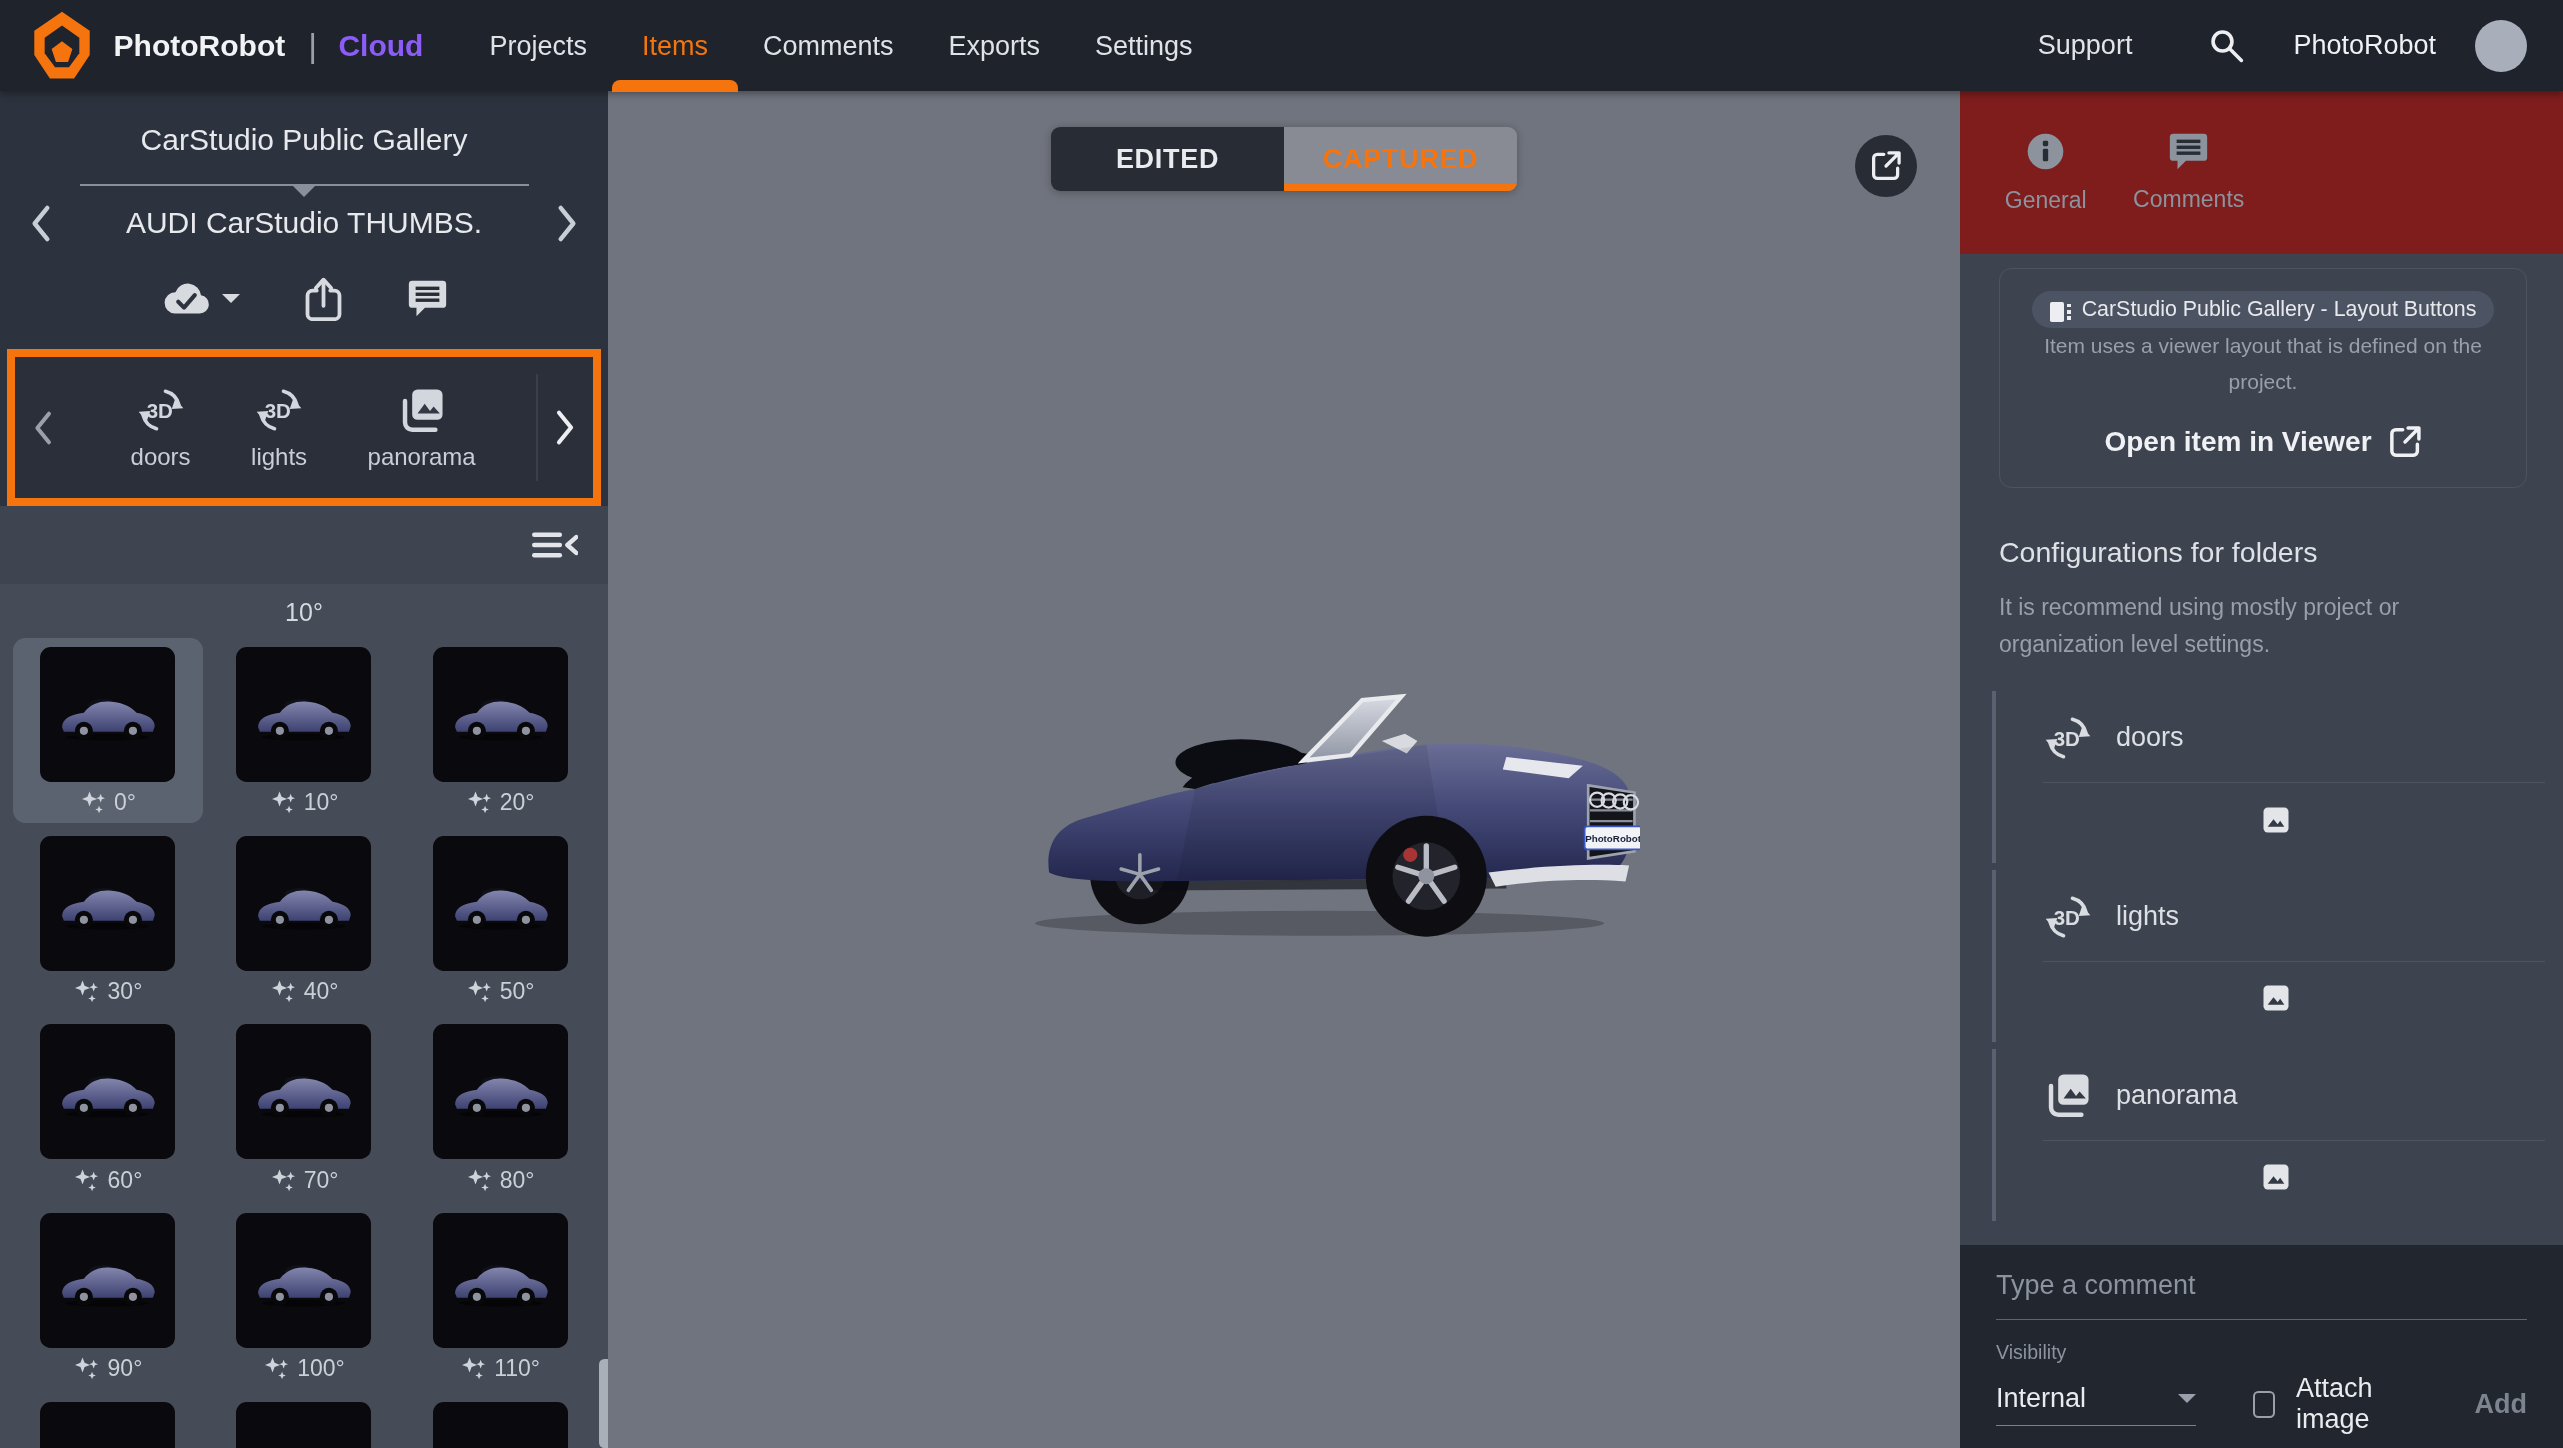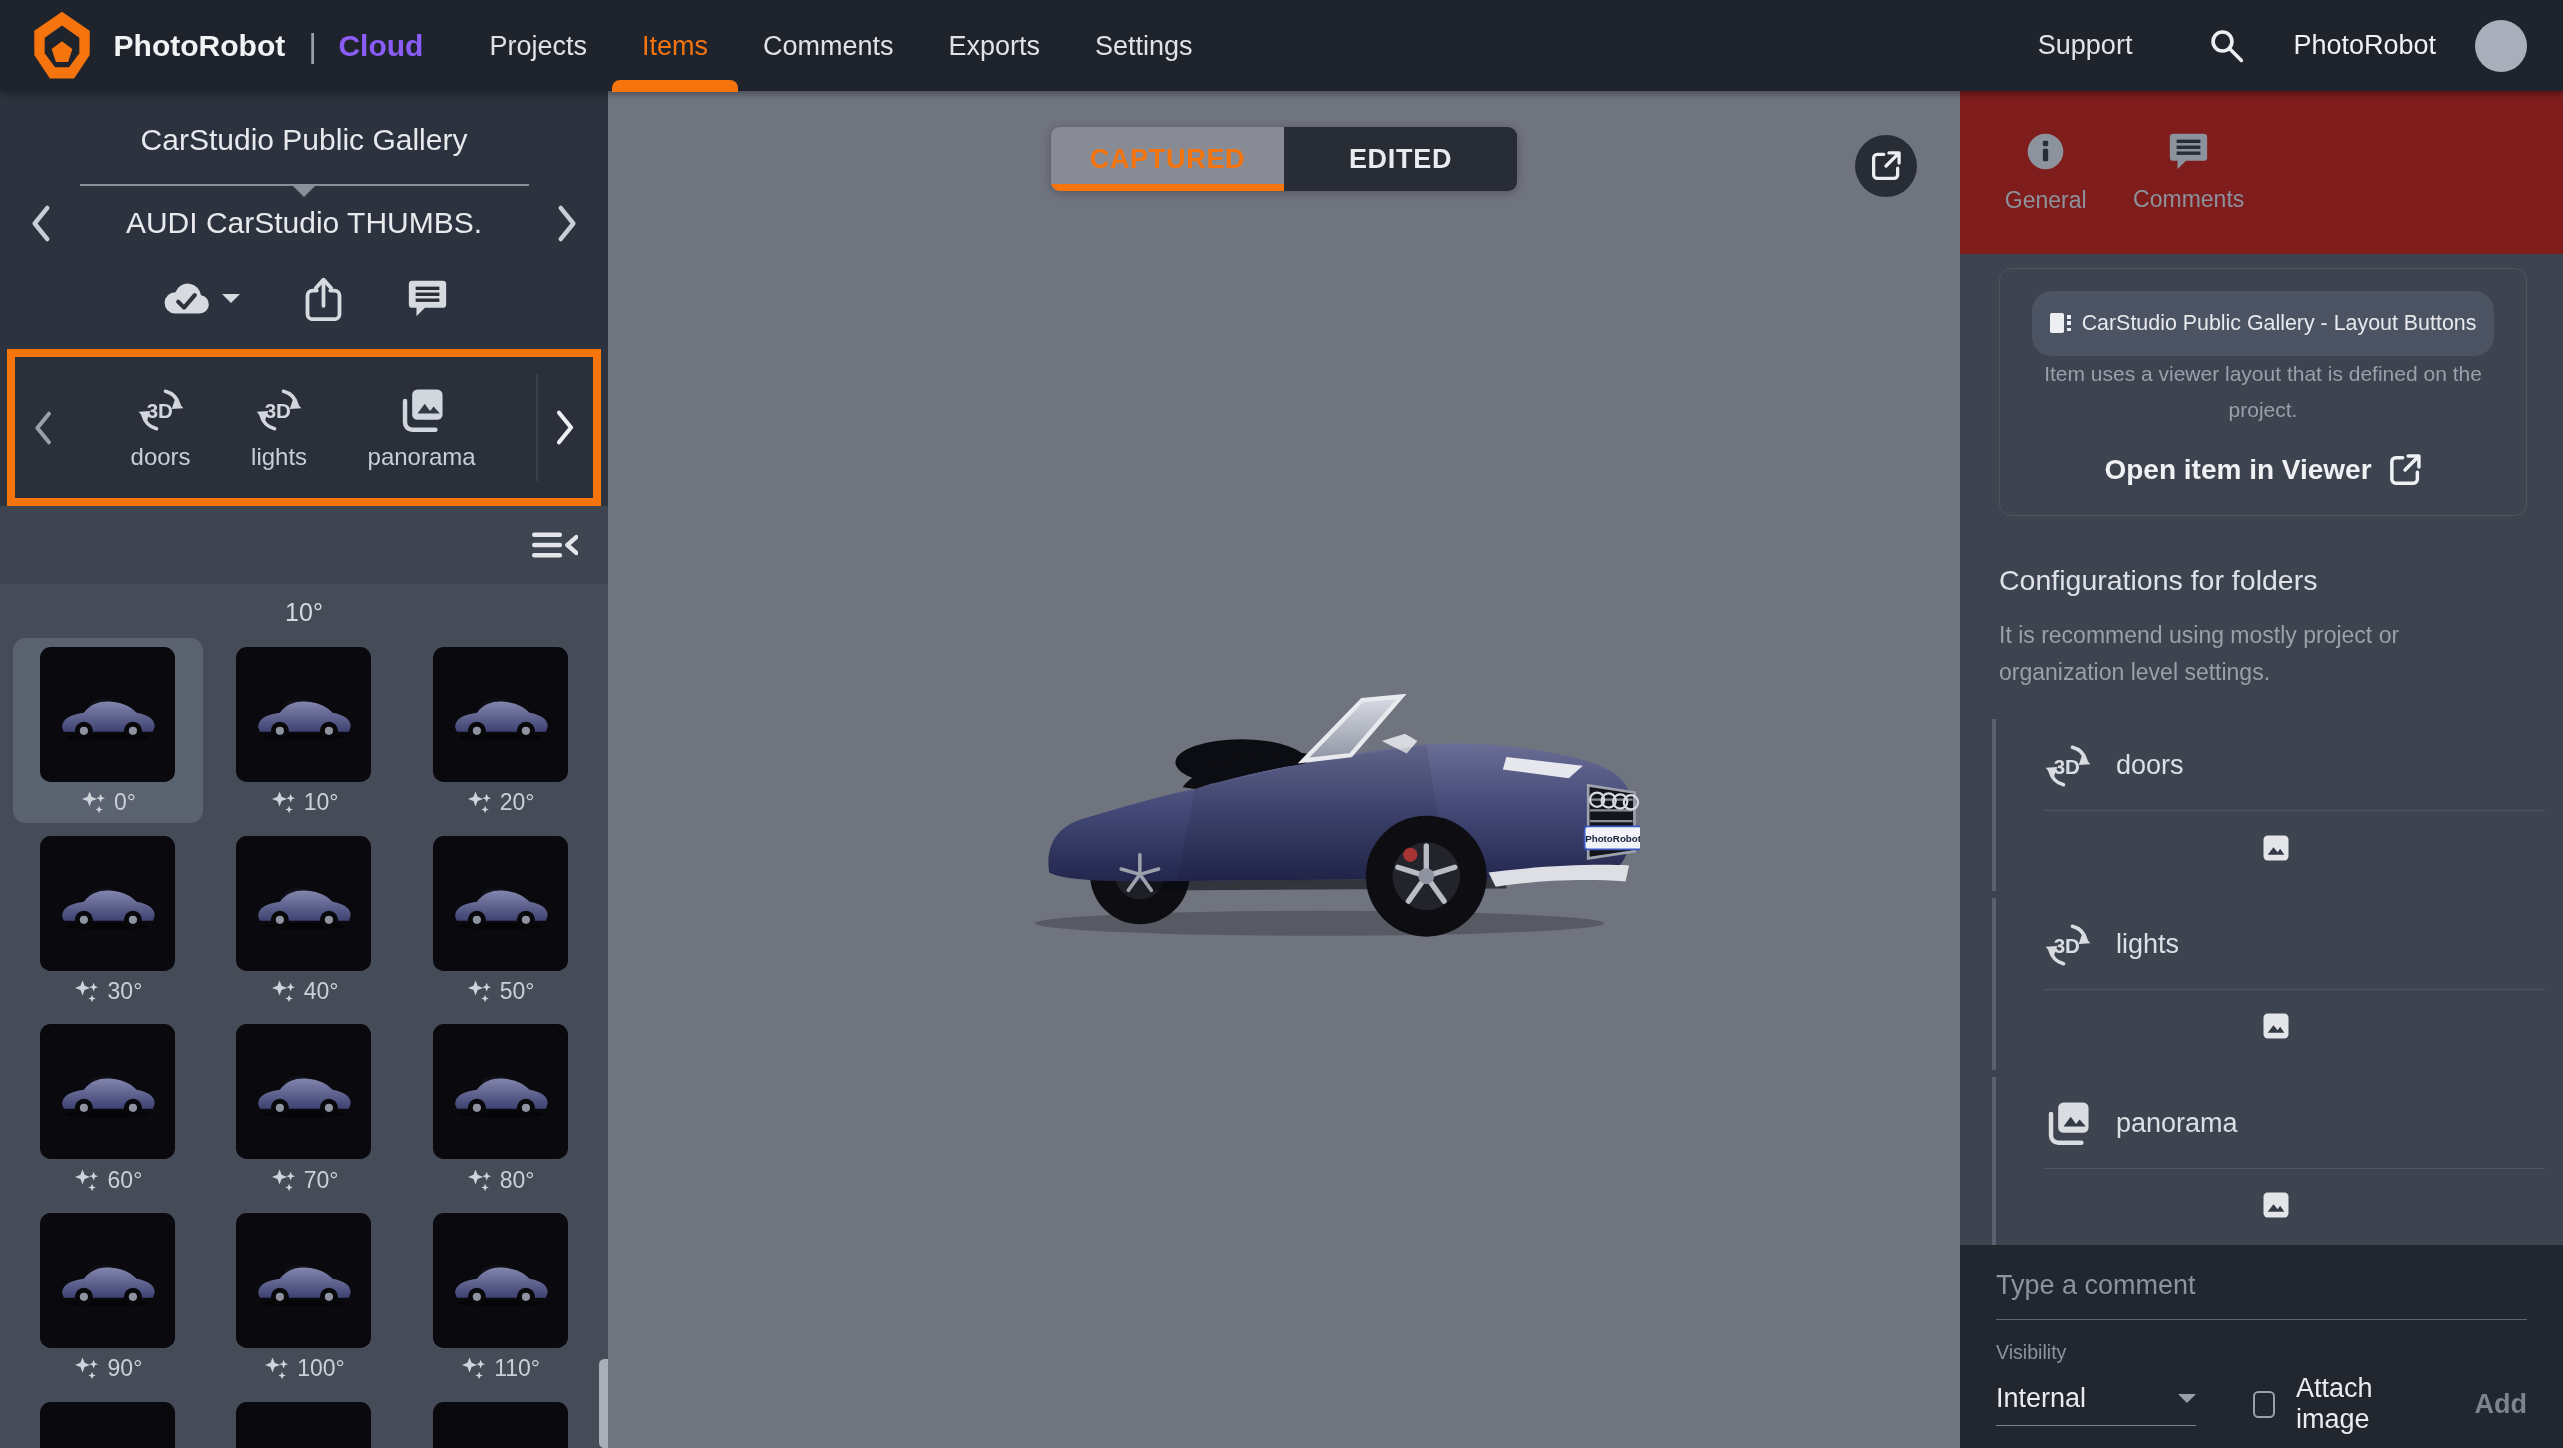--- a/index.html
+++ b/index.html
@@ -80,22 +80,22 @@
   
   .rpanel { position:absolute; top:91px; right:0; width:603px; bottom:0; background:#3D434F; }
   .rtabs { height:163px; background:#7f1d1d; display:flex; padding-left:14.2px; }
   .rtab { width:143px; display:flex; flex-direction:column; align-items:center; justify-content:center;
           gap:14.2px; color:#8D939D; font-size:23px; cursor:pointer; position:relative; }
   .rtab.active { background:#3D434F; border-radius:9px 9px 0 0; color:#ECEEF1; }
   .rtab.active::after { content:''; position:absolute; bottom:0; left:0; right:0; height:7.1px; background:#F5740E; }
 
   .rcard { margin:14.2px 36px 0 39px; border:0.9px solid rgba(255,255,255,.09); border-radius:12.5px;
            padding:21.4px 16px 28.5px; text-align:center; }
-  .chip { display:inline-flex; align-items:center; gap:10.7px; background:#4C5362; border-radius:19.6px;
-          padding:20px 18px; color:#E7E9ED; font-size:21.4px; cursor:pointer; }
+  .chip { display:inline-flex; align-items:flex-end; gap:10.7px; background:#4C5362; border-radius:19.6px;
+          padding:6px 18px; color:#E7E9ED; font-size:21.4px; cursor:pointer; }
   .chip-ic { display:flex; align-items:center; gap:3.6px; }
   .chip-ic .sq { width:14.2px; height:19.6px; background:#ECEEF1; border-radius:1.8px; }
   .chip-ic .dots { display:flex; flex-direction:column; gap:2.7px; }
   .chip-ic .dots i { width:3.6px; height:3.6px; background:#ECEEF1; display:block; }
   .rnote { margin-top:0; color:#9AA0AB; font-size:21px; line-height:36px; }
   .open-row { margin-top:25px; display:flex; align-items:center; justify-content:center; gap:16px;
               color:#EFF1F4; font-size:28px; font-weight:bold; cursor:pointer; }
 
   .rhead { margin:48px 39px 0; font-size:28.5px; color:#DEE1E6; }
   .rnote2 { margin:19.6px 39px 0; font-size:23px; color:#99A0AA; line-height:37px; }
@@ -503,22 +503,22 @@
             </svg>
           </div>
       </div>
     </div>
     <div class="sb-scroll"></div>
   </div>
 </div>
 
 <div class="canvas">
   <div class="tabs">
+    <div class="tab edit">EDITED</div>
     <div class="tab cap">CAPTURED</div>
-    <div class="tab edit">EDITED</div>
   </div>
   <div class="open-btn">
     <svg width="32" height="32" viewBox="0 0 36 36">
         <use href="#sym-opennew"></use>
       </svg>
   </div>
 
   <svg class="car" viewBox="0 0 710 335">
     <ellipse cx="350" cy="305" rx="320" ry="14" fill="#000" opacity="0.22"></ellipse>
     <circle cx="148" cy="250" r="56" fill="#0D0D12"></circle>

